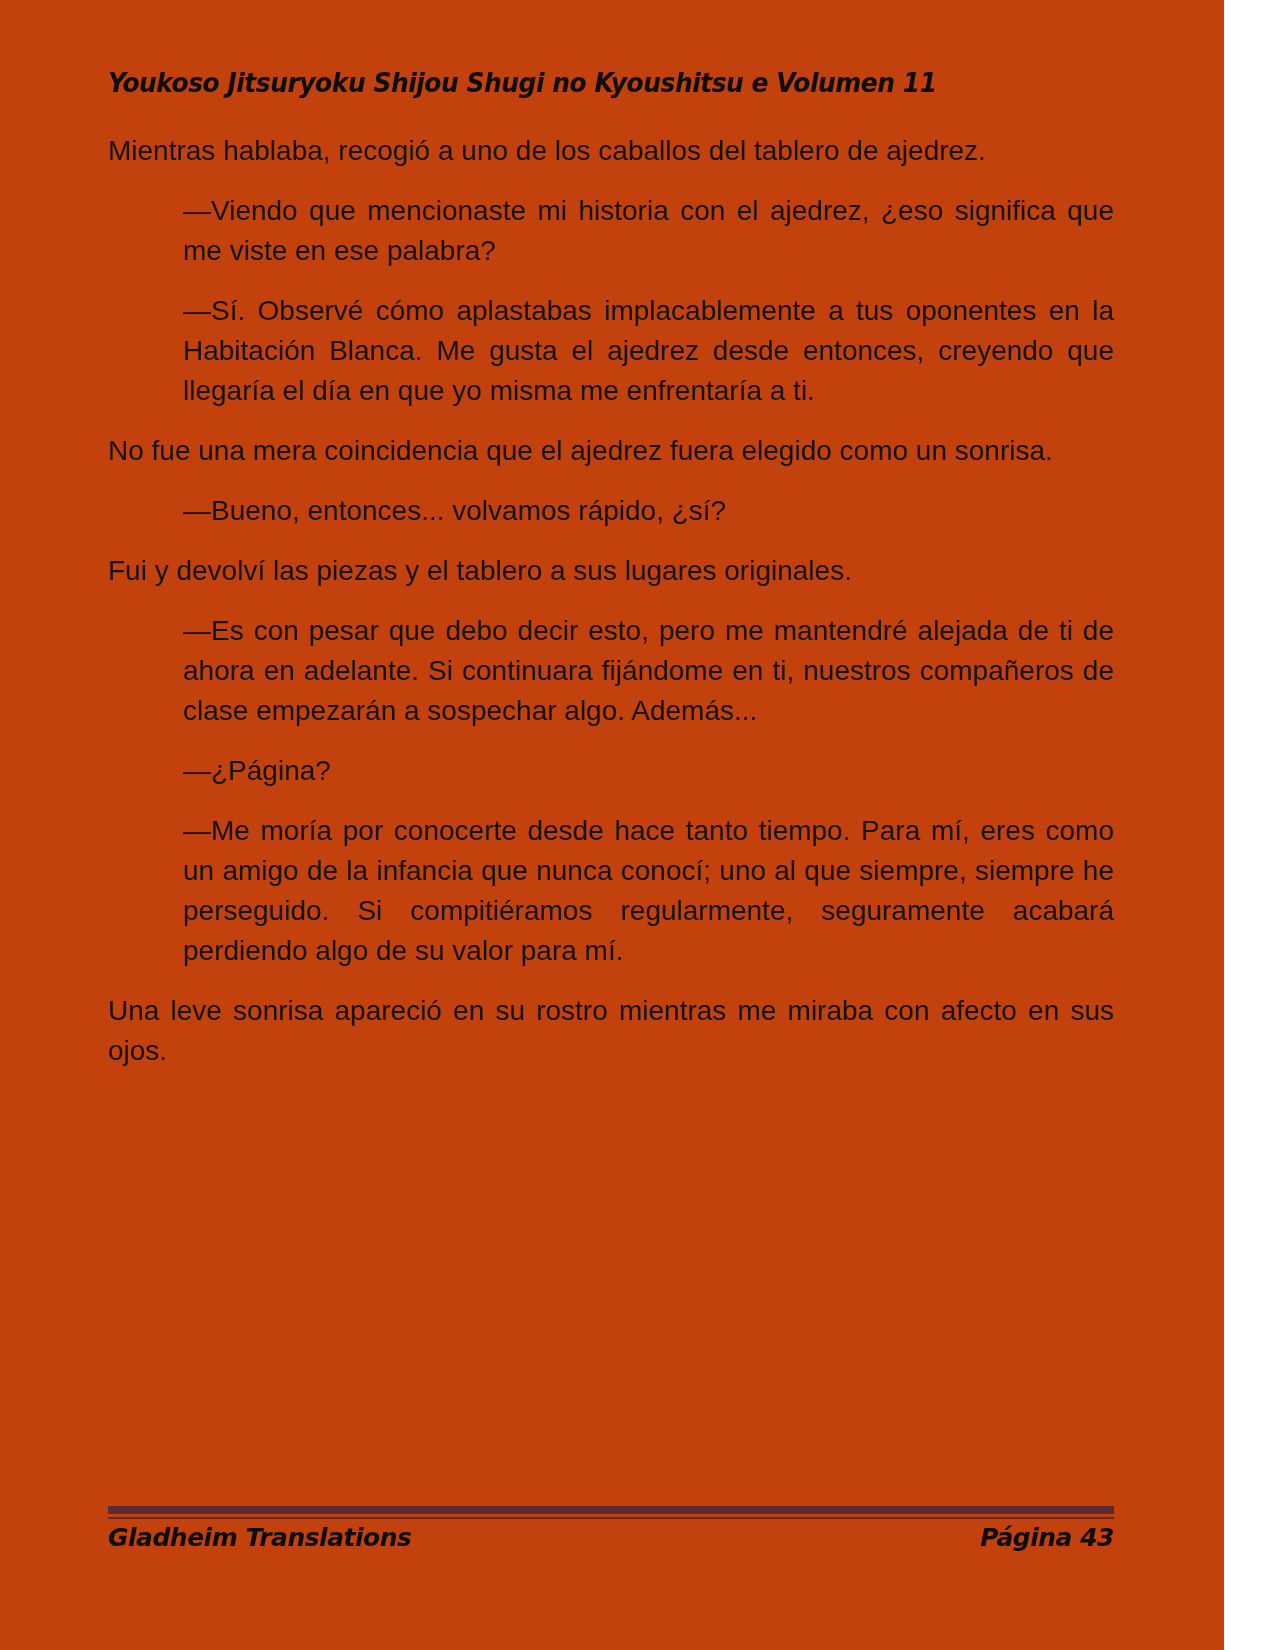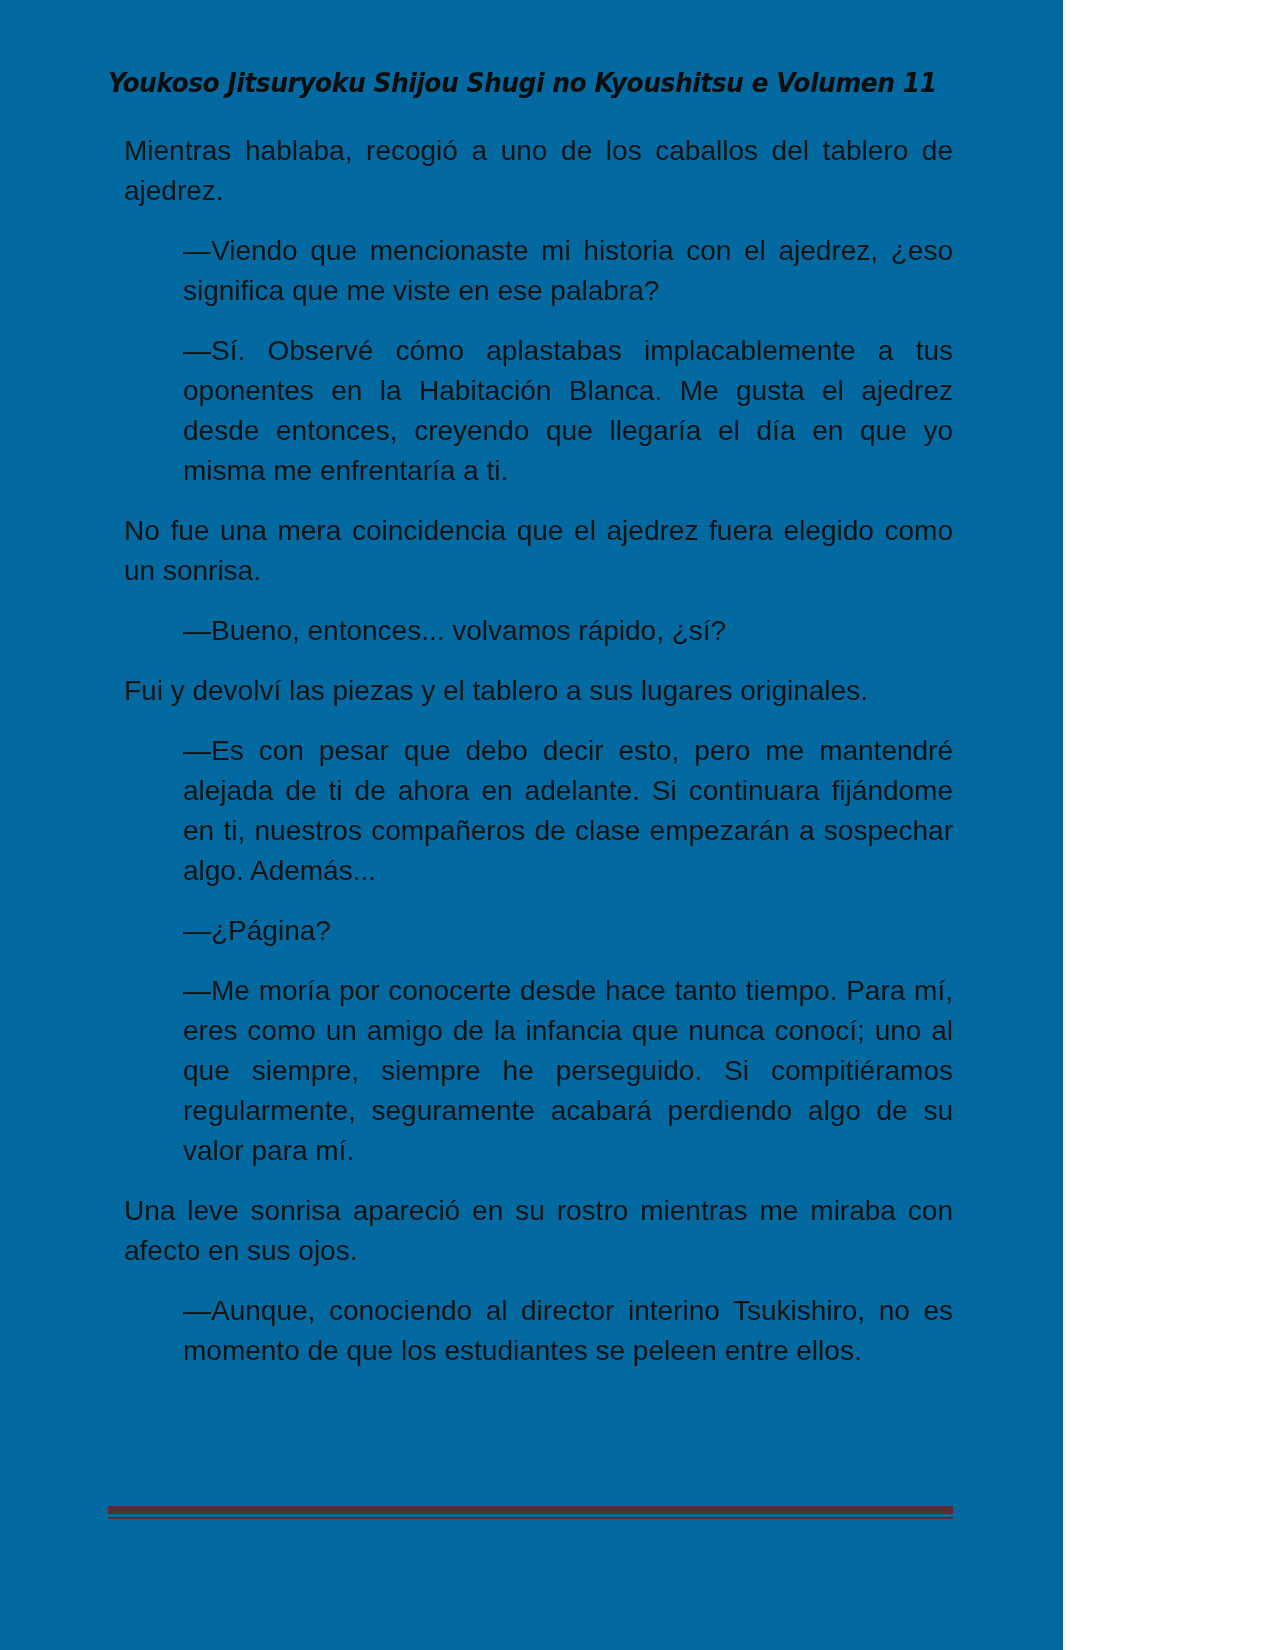--- a/index.html
+++ b/index.html
@@ -1,20 +1,20 @@
 <!DOCTYPE html>
 <html><head>
 <meta charset="utf-8">
 <style>
   html, body { margin: 0; padding: 0; background: #ffffff; }
   .page {
     position: relative;
-    width: 1063px;
+    width: 1224px;
     height: 1650px;
-    background: #0369a1;
+    background: #c2410c;
     font-family: "Liberation Sans", sans-serif;
     color: #161616;
     overflow: hidden;
     box-sizing: border-box;
   }
   
   .hdr {
     position: absolute;
     top: 68px;
     left: 108px;
@@ -33,21 +33,21 @@
     white-space: nowrap;
   }
   
   .content {
     position: absolute;
     top: 131px;
     left: 108px;
     right: 110px;
   }
   .para {
-    margin: 0 0 20px 16px;
+    margin: 0 0 20px 0;
     font-size: 28px;
     line-height: 40px;
     text-align: justify;
     color: #141414;
   }
   .para.dialogue { margin-left: 75px; }
   
   .ftr {
     position: absolute;
     left: 108px;
@@ -82,23 +82,26 @@
     <p class="para">Mientras hablaba, recogió a uno de los caballos del tablero de ajedrez.</p>
     <p class="para dialogue">—Viendo que mencionaste mi historia con el ajedrez, ¿eso significa que me viste en ese palabra?</p>
     <p class="para dialogue">—Sí. Observé cómo aplastabas implacablemente a tus oponentes en la Habitación Blanca. Me gusta el ajedrez desde entonces, creyendo que llegaría el día en que yo misma me enfrentaría a ti.</p>
     <p class="para">No fue una mera coincidencia que el ajedrez fuera elegido como un sonrisa.</p>
     <p class="para dialogue">—Bueno, entonces... volvamos rápido, ¿sí?</p>
     <p class="para">Fui y devolví las piezas y el tablero a sus lugares originales.</p>
     <p class="para dialogue">—Es con pesar que debo decir esto, pero me mantendré alejada de ti de ahora en adelante. Si continuara fijándome en ti, nuestros compañeros de clase empezarán a sospechar algo. Además...</p>
     <p class="para dialogue">—¿Página?</p>
     <p class="para dialogue">—Me moría por conocerte desde hace tanto tiempo. Para mí, eres como un amigo de la infancia que nunca conocí; uno al que siempre, siempre he perseguido. Si compitiéramos regularmente, seguramente acabará perdiendo algo de su valor para mí.</p>
     <p class="para">Una leve sonrisa apareció en su rostro mientras me miraba con afecto en sus ojos.</p>
-    <p class="para dialogue">—Aunque, conociendo al director interino Tsukishiro, no es momento de que los estudiantes se peleen entre ellos.</p>
   </main>
 
   <footer class="ftr">
     <div>
       <div class="rule-thick" style="background: rgb(93, 42, 49);"></div>
       <div class="rule-thin" style="background: rgb(93, 42, 49);"></div>
     </div>
+    <div class="ftr-row">
+      <span>Gladheim Translations</span>
+      <span>Página 43</span>
+    </div>
   </footer>
 
 </div>
 
 </body></html>

